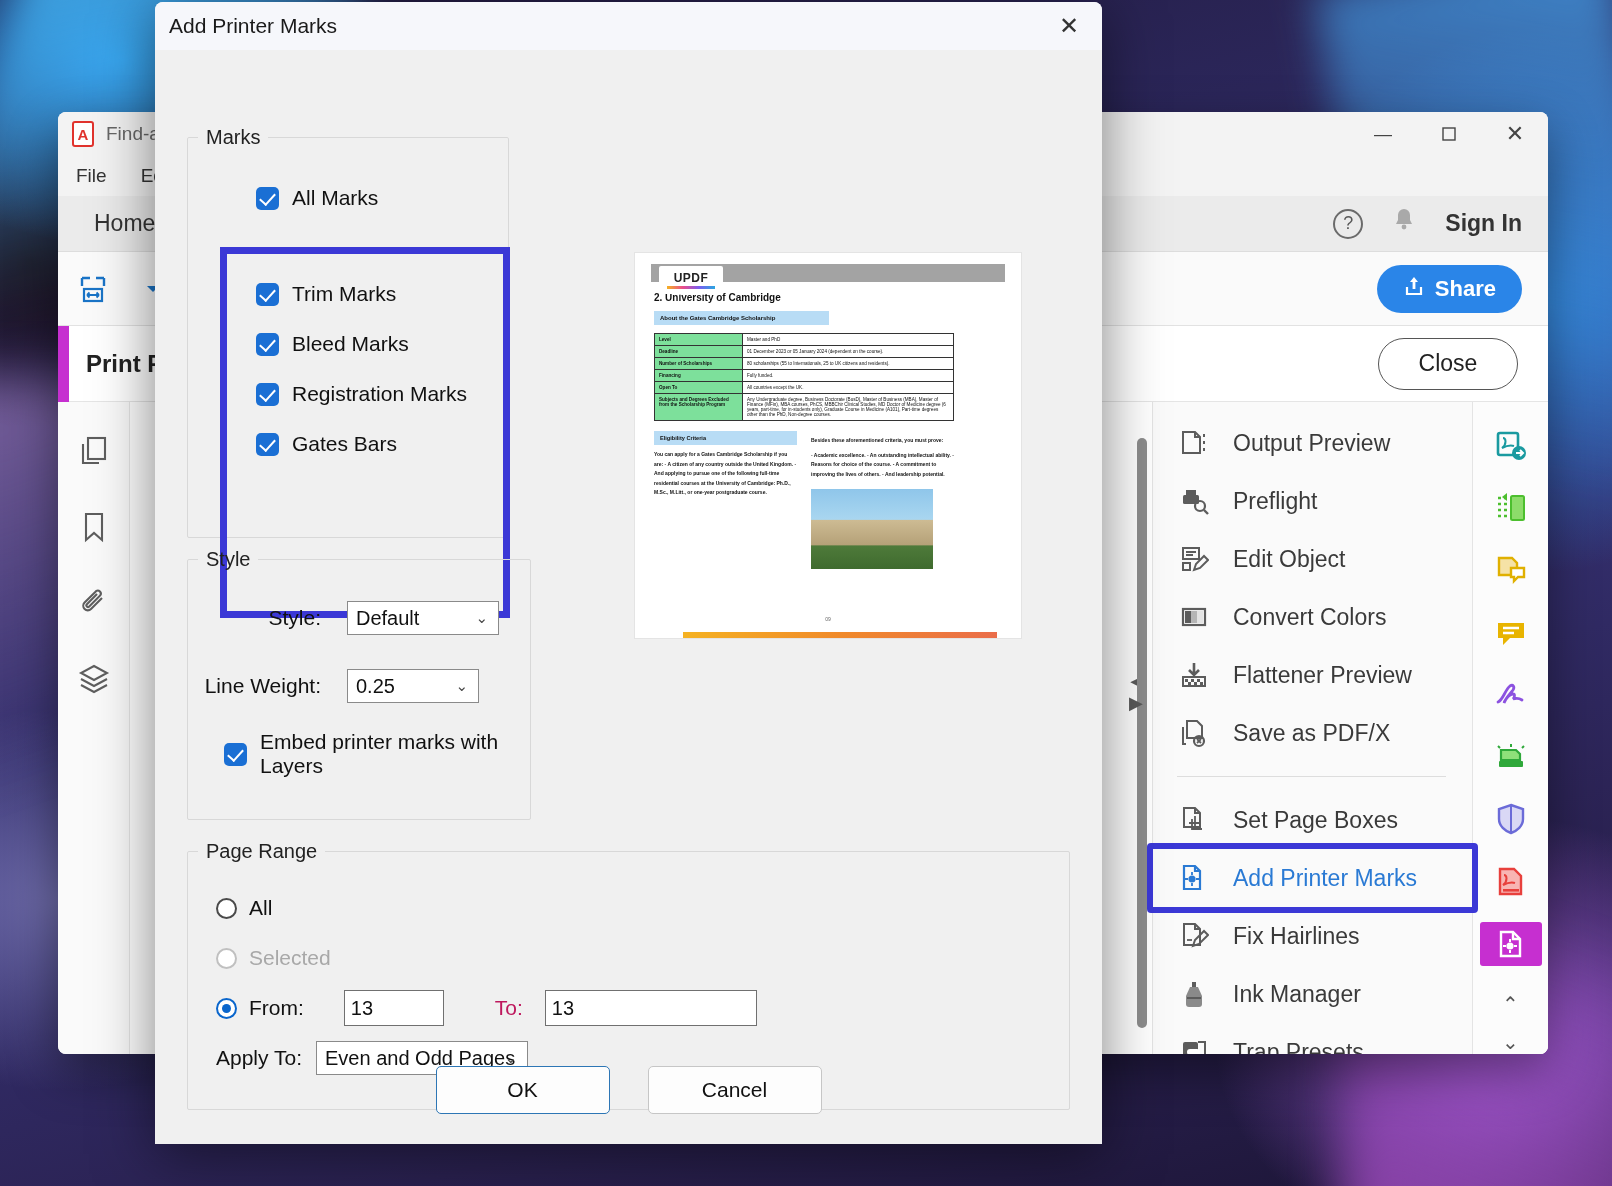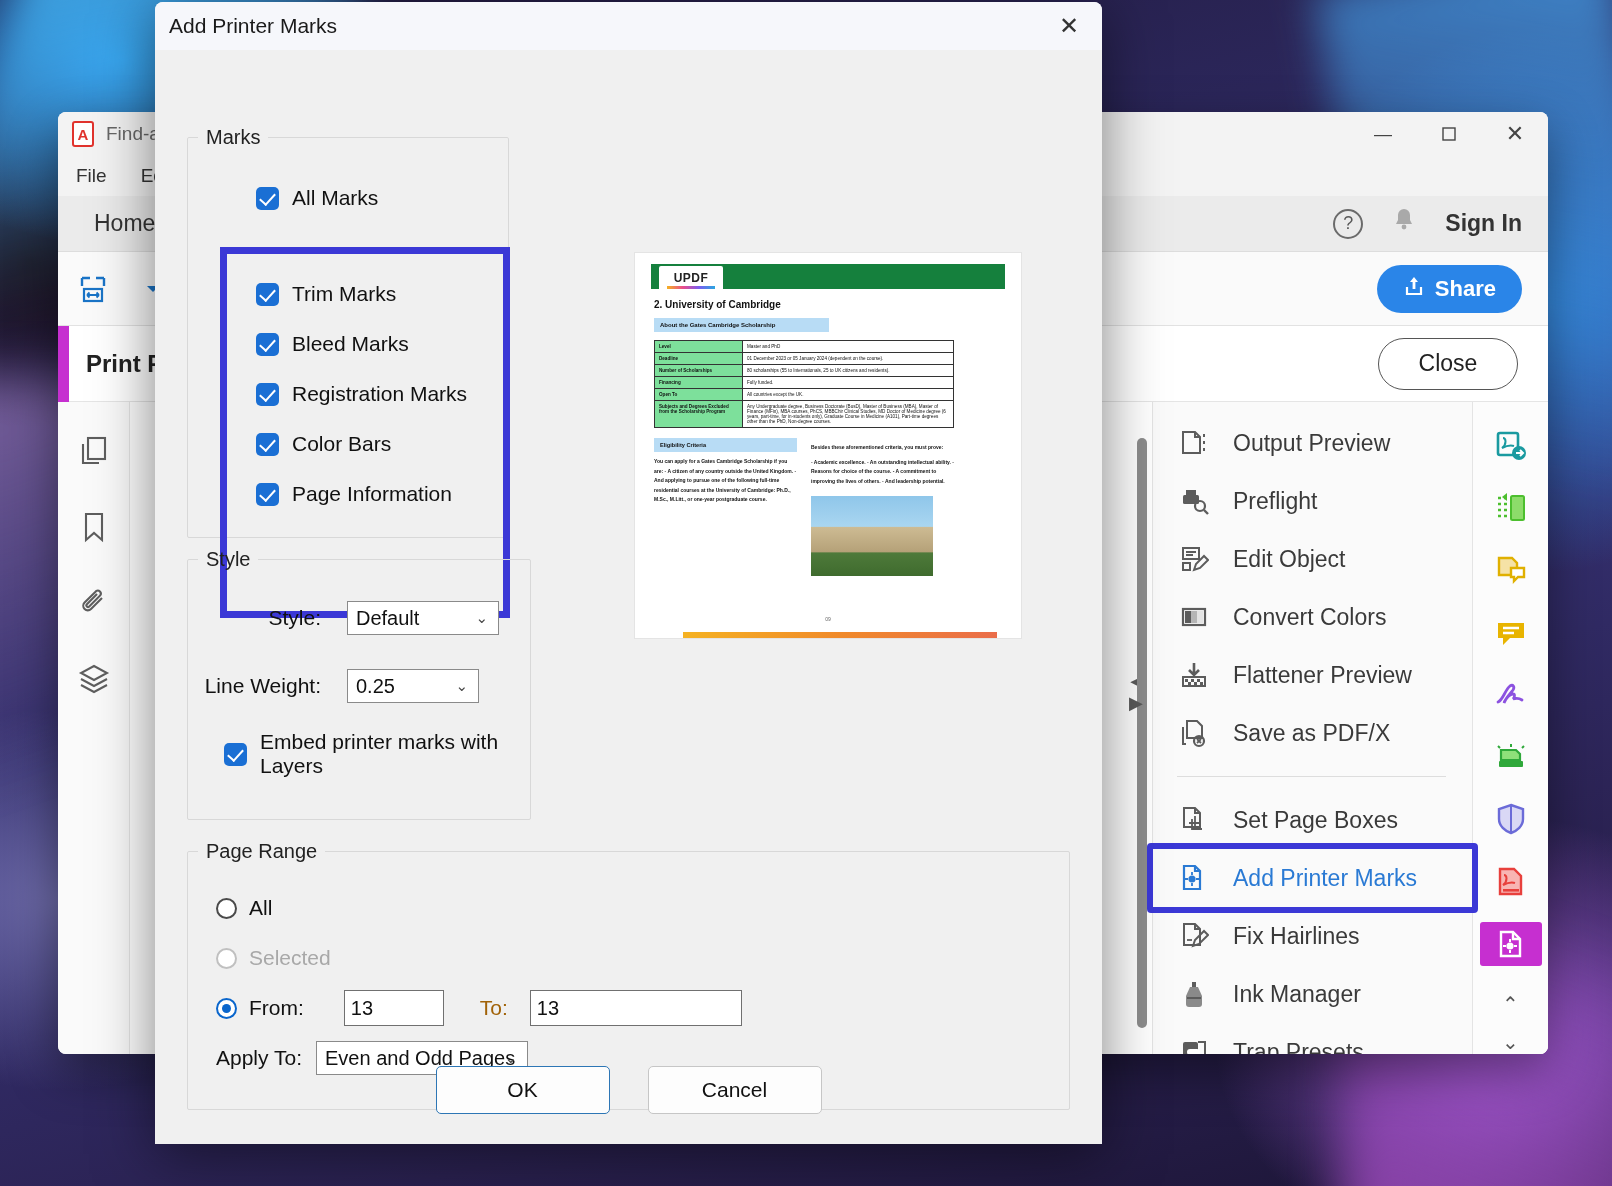--- a/index.html
+++ b/index.html
@@ -164,35 +164,35 @@
   .rd-row { display:flex; align-items:center; gap:12px; padding-left:28px; height:50px; font-size:21px; color:#111; }
   .rd { width:21px; height:21px; border-radius:50%; border:2px solid #4a4a4a; background:#fff; flex:0 0 auto; position:relative; }
   .rd.checked { border-color:#0a66cc; }
   .rd.checked::after { content:""; position:absolute; left:4px; top:4px; width:9px; height:9px; border-radius:50%; background:#0a66cc; }
   .rd.disabled { border-color:#c0c0c0; }
   .rd-row.disabled { color:#a8a8a8; }
   .txt { background:#fff; border:1px solid #707070; height:36px; font-size:20px; color:#111;
          padding: 0 6px; display:flex; align-items:center; }
   #from-txt { width:100px; margin-left:28px; }
   #to-txt { width:212px; margin-left:10px; }
-  .inline-lbl { font-size:21px; color:#a16207; margin-left:24px; }
+  .inline-lbl { font-size:21px; color:#be185d; margin-left:39px; }
   #apply-row { display:flex; align-items:center; padding-left:28px; margin-top:8px; }
   #apply-sel { width:212px; margin-left:14px; }
 
   .dlg-footer { position:absolute; left:0; right:0; bottom:30px; display:flex;
                 justify-content:center; gap:38px; }
   .dlg-btn { width:174px; height:48px; background:#fdfdfd; border:1px solid #c6c6c6; border-radius:5px;
              display:flex; align-items:center; justify-content:center; font-size:21px; color:#111; }
   .dlg-btn.primary { border:1.6px solid #2d76b5; }
 
   
   #preview { position:absolute; left: 480px; top: 203px; width: 386px; height: 385px;
              background:#fff; box-shadow:0 0 0 1px #e4e4e4; overflow:hidden; }
   .pv-page { position:absolute; inset:0; background:#fff; padding: 8px 16px; }
-  .pv-hdr { height:25px; background:#15803d; margin: 3px 0 0 0; position:relative; }
+  .pv-hdr { height:18px; background:#a3a3a3; margin: 3px 0 0 0; position:relative; }
   .pv-logo { position:absolute; left:8px; top:2px; width:64px; height:28px; background:#fff;
              border-radius:2px; display:flex; flex-direction:column; align-items:center; justify-content:center; }
   .pv-logo b { font-size:12px; color:#222; letter-spacing:.5px; line-height:12px; }
   .pv-logo i { width:48px; height:3px; background:linear-gradient(90deg,#f5b222,#e94c8c,#7b5ef0,#2aa7e0); display:block; margin-top:2px; }
   .pv-h2 { font-size:10px; font-weight:bold; color:#111; margin:10px 0 0 3px; }
   .pv-chip { background:#b8dcf5; font-size:6px; font-weight:bold; color:#111; padding:4px 6px;
              display:inline-block; margin: 8px 0 0 3px; width:175px; }
   .pv-table { margin: 8px 0 0 3px; border:1px solid #333; width:300px; font-size:4.6px; }
   .pv-tr { display:flex; border-bottom:1px solid #333; }
   .pv-tr:last-child { border-bottom:none; }
@@ -559,25 +559,21 @@
         <div class="cb-row">
           <span class="cb"></span>
           <span>Bleed Marks</span>
         </div>
         <div class="cb-row">
           <span class="cb"></span>
           <span>Registration Marks</span>
         </div>
         <div class="cb-row">
           <span class="cb"></span>
-          <span>Color Bars</span>
-        </div>
-        <div class="cb-row">
-          <span class="cb"></span>
-          <span>Page Information</span>
+          <span>Gates Bars</span>
         </div>
       </div>
     </fieldset>
 
     <fieldset class="group" id="style-fs">
       <legend class="group-legend">Style</legend>
       <div class="style-inner">
         <div class="field-row">
           <span class="field-label">Style:</span>
           <span class="sel" id="style-sel">

